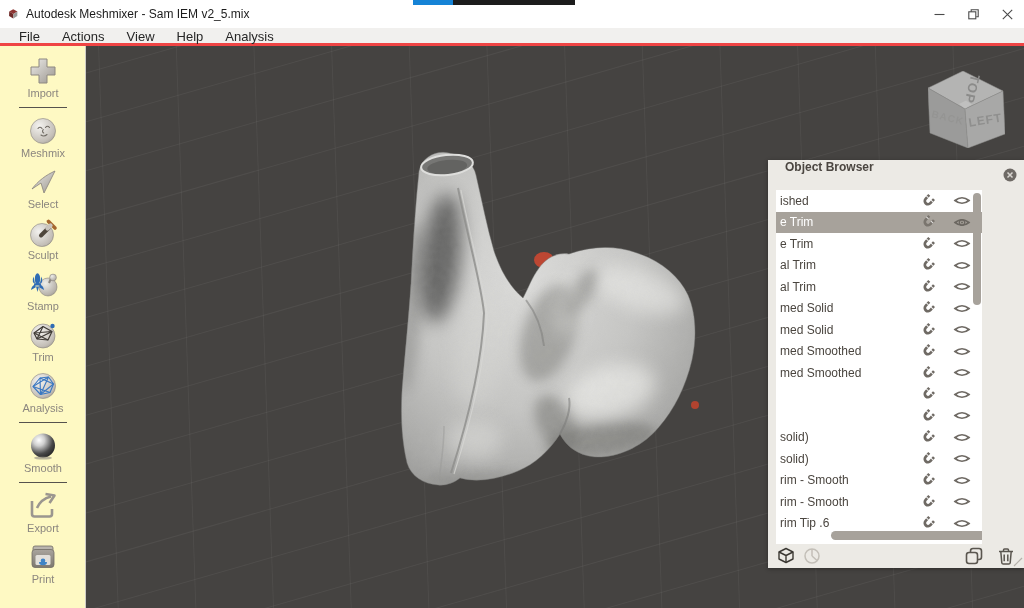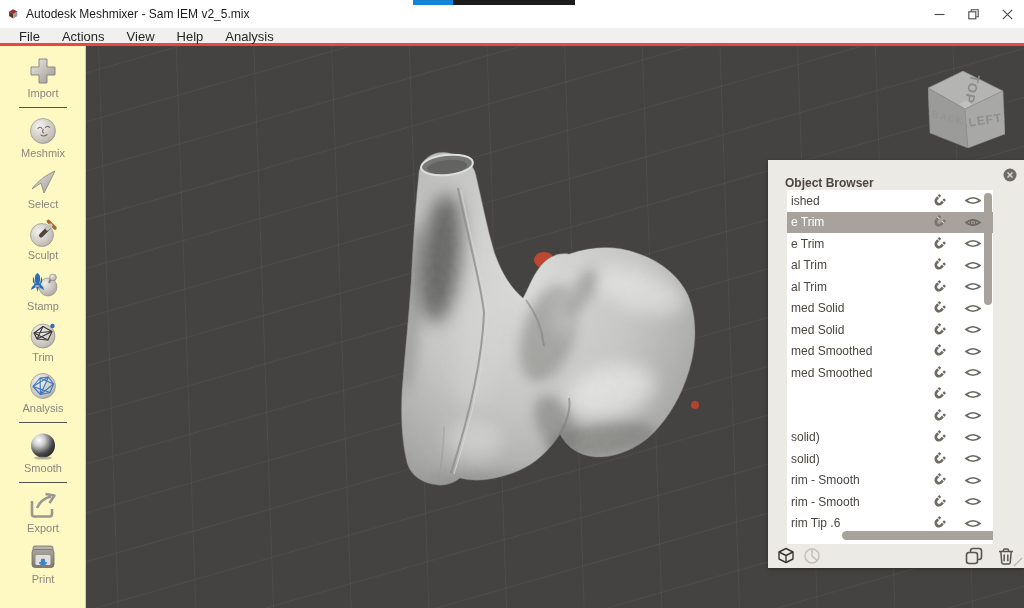--- a/index.html
+++ b/index.html
@@ -40,24 +40,24 @@
   .tool-divider{width:48px;border-top:1px solid #56524d;margin:0 0 8px 0;}
   
   .viewport{flex:1;position:relative;overflow:hidden;background:#454341;}
   #grid-svg,#mesh-svg{position:absolute;left:0;top:0;}
   .navcube{position:absolute;top:25px;right:19px;width:77px;height:77px;}
   
   .object-browser{
     position:absolute;top:114px;right:0;width:256px;height:408px;
     background:#eceae5;box-shadow:0 1px 4px rgba(0,0,0,.35);font-size:12px;
   }
-  .ob-header{height:30px;display:flex;align-items:flex-end;padding-left:17px;position:relative;}
+  .ob-header{height:30px;display:flex;align-items:flex-start;padding-left:17px;position:relative;}
   .ob-title{font-weight:bold;font-size:12px;color:#4b4641;}
   .ob-close{position:absolute;right:6px;top:7px;width:16px;height:16px;}
-  .ob-list{position:absolute;left:19px;top:30px;width:206px;height:354px;background:#ffffff;overflow:hidden;}
+  .ob-list{position:absolute;left:8px;top:30px;width:206px;height:354px;background:#ffffff;overflow:hidden;}
   .ob-row{height:21.5px;display:flex;align-items:center;padding-left:4px;color:#4a453f;}
   .ob-row.selected{background:#a7a29b;color:#ffffff;}
   .ob-row.selected .rowicon{opacity:.8;}
   .ob-name{flex:1;white-space:nowrap;overflow:hidden;font-size:12px;}
   .ob-magnet{width:16px;height:16px;margin-right:17px;flex:0 0 auto;}
   .ob-eye{width:18px;height:15px;margin-right:11px;flex:0 0 auto;}
   .ob-magnet svg,.ob-eye svg{display:block;width:100%;height:100%;}
   .ob-vscroll{position:absolute;right:1px;top:3px;width:8px;height:112px;background:#a7a29b;border-radius:4px;}
   .ob-hscroll{position:absolute;left:55px;bottom:4px;width:183px;height:9px;background:#a7a29b;border-radius:4.5px;}
   .ob-footer{position:absolute;left:0;right:0;bottom:0;height:24px;display:flex;align-items:center;padding:0 9px;}

